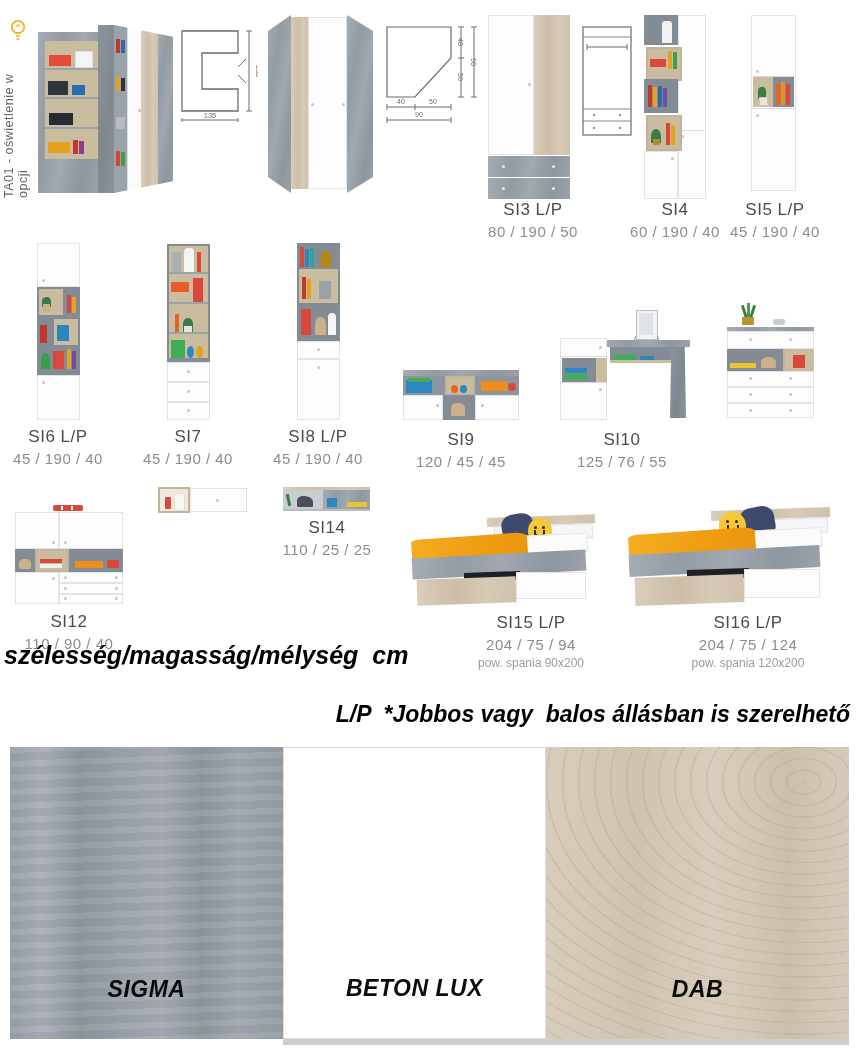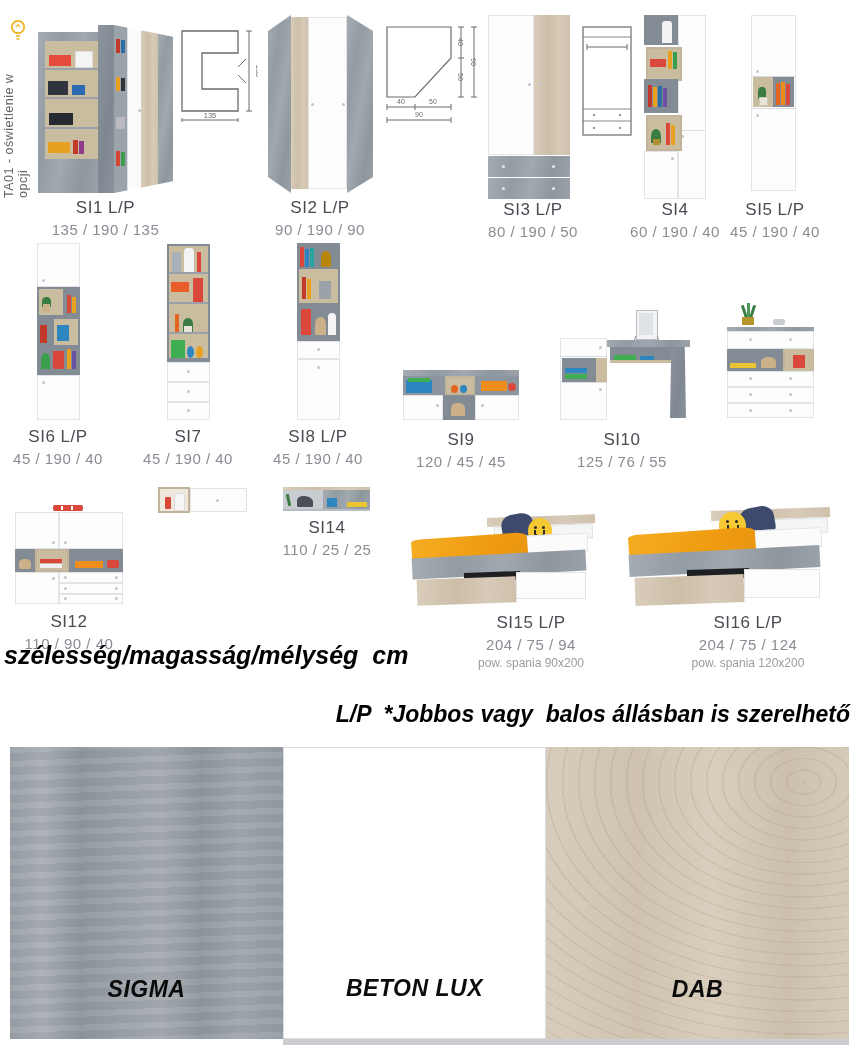--- a/index.html
+++ b/index.html
@@ -63,45 +63,37 @@
         <div class="abs" style="left:2px;top:92px;width:9px;height:12px;background:#b9b9bf"></div>
         <div class="abs" style="left:2px;top:126px;width:4px;height:15px;background:#d64533"></div>
         <div class="abs" style="left:7px;top:127px;width:4px;height:14px;background:#3a9e4d"></div>
       </div>
       <div class="abs" style="left:13px;top:0;width:14px;height:100%;background:#fbfbfc;border-left:1px solid #e0e0e4"></div>
       <div class="abs wood" style="left:27px;top:0;width:17px;height:100%"></div>
       <div class="abs concrete" style="left:44px;top:0;width:15px;height:100%"></div>
       <div class="dot" style="left:24px;top:84px"></div>
     </div>
   </div>
-  <div class="plabel" style="left:38px;top:198px;width:135px">
-    <div class="pname">SI1 L/P</div>
-    <div class="pdims">135 / 190 / 135</div>
-  </div>
 
   <svg class="abs" style="left:180px;top:28px" width="78" height="98" viewBox="0 0 78 98">
     <path d="M2 3 H58 V25 H22 V61 H58 V83 H2 Z" fill="none" stroke="#6a6a72" stroke-width="1.3"></path>
     <path d="M66 31 L58 39 M66 55 L58 47" fill="none" stroke="#6a6a72" stroke-width="1"></path>
     <path d="M2 90 V94 M58 90 V94 M2 92 H58" stroke="#6a6a72" stroke-width="1" fill="none"></path>
     <text x="30" y="90" font-size="7.5" text-anchor="middle">135</text>
     <path d="M66 3 H72 M66 83 H72 M69 3 V83" stroke="#6a6a72" stroke-width="1" fill="none"></path>
     <text x="0" y="0" font-size="7.5" text-anchor="middle" transform="translate(76 43) rotate(90)">135</text>
   </svg>
 
   <div class="furn" style="left:268px;top:15px;width:105px;height:178px">
     <div class="abs concrete" style="left:0;top:0;width:23px;height:178px;clip-path:polygon(0 9%,100% 0,100% 100%,0 91%)"></div>
     <div class="abs wood" style="left:23px;top:2px;width:17px;height:172px"></div>
     <div class="abs whitep" style="left:40px;top:2px;width:39px;height:172px"></div>
     <div class="dot" style="left:43px;top:88px"></div>
     <div class="dot" style="left:74px;top:88px"></div>
     <div class="abs concrete" style="left:79px;top:0;width:26px;height:178px;clip-path:polygon(0 0,100% 9%,100% 91%,0 100%)"></div>
-  </div>
-  <div class="plabel" style="left:255px;top:198px;width:130px">
-    <div class="pname">SI2 L/P</div>
-    <div class="pdims">90 / 190 / 90</div>
   </div>
 
   <svg class="abs" style="left:385px;top:25px" width="98" height="108" viewBox="0 0 98 108">
     <path d="M2 2 H66 V33 L30 72 H2 Z" fill="none" stroke="#6a6a72" stroke-width="1.2"></path>
     <path d="M73 2 H79 M73 33 H79 M73 72 H79 M76 2 V72" stroke="#6a6a72" stroke-width="1" fill="none"></path>
     <text x="0" y="0" font-size="7" text-anchor="middle" transform="translate(73 17) rotate(90)">40</text>
     <text x="0" y="0" font-size="7" text-anchor="middle" transform="translate(73 52) rotate(90)">50</text>
     <path d="M86 2 H92 M86 72 H92 M89 2 V72" stroke="#6a6a72" stroke-width="1" fill="none"></path>
     <text x="0" y="0" font-size="7" text-anchor="middle" transform="translate(86 37) rotate(90)">90</text>
     <path d="M2 79 V85 M30 79 V85 M66 79 V85 M2 82 H66" stroke="#6a6a72" stroke-width="1" fill="none"></path>

